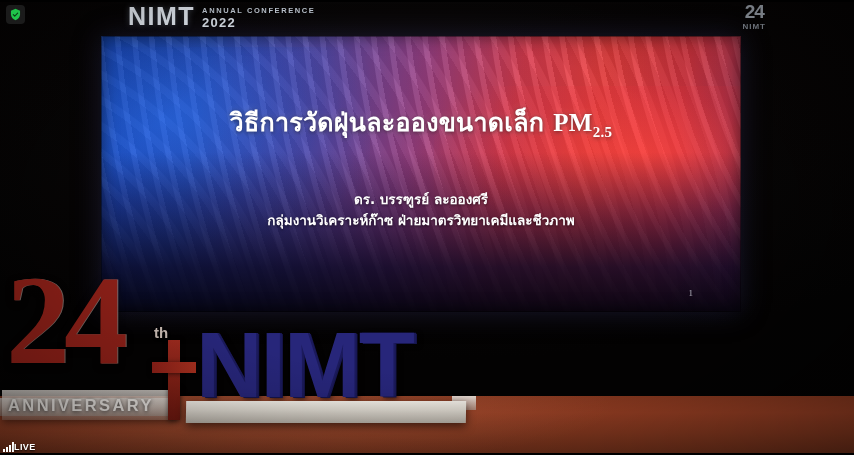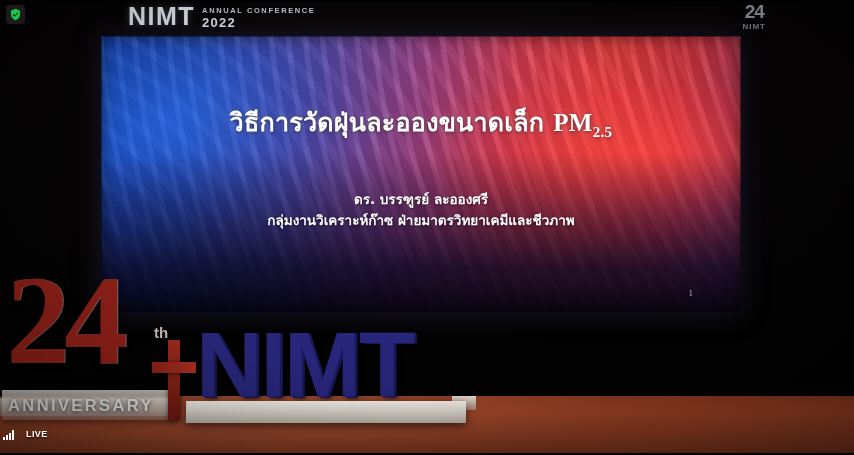--- a/index.html
+++ b/index.html
@@ -365,24 +365,24 @@
     align-items: center;
     justify-content: center;
     z-index: 60;
   }
   .shield-check {
     width: 13px; height: 13px;
     display: block;
   }
   .live-status {
     position: absolute;
-    left: 3px; bottom: 15px;
+    left: 3px; bottom: 3px;
     display: flex;
-    align-items: flex-start;
-    gap: 12px;
+    align-items: center;
+    gap: 0;
     z-index: 60;
   }
   .signal-bars {
     display: flex;
     align-items: flex-end;
     gap: 1px;
     height: 10px;
   }
   .signal-bars i {
     display: block;

